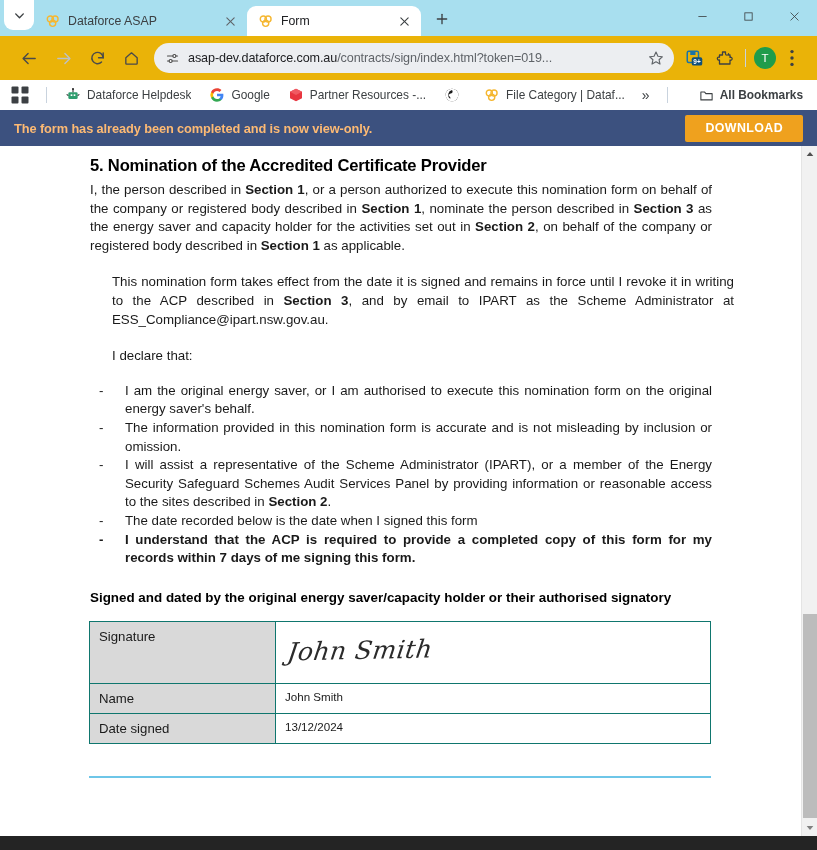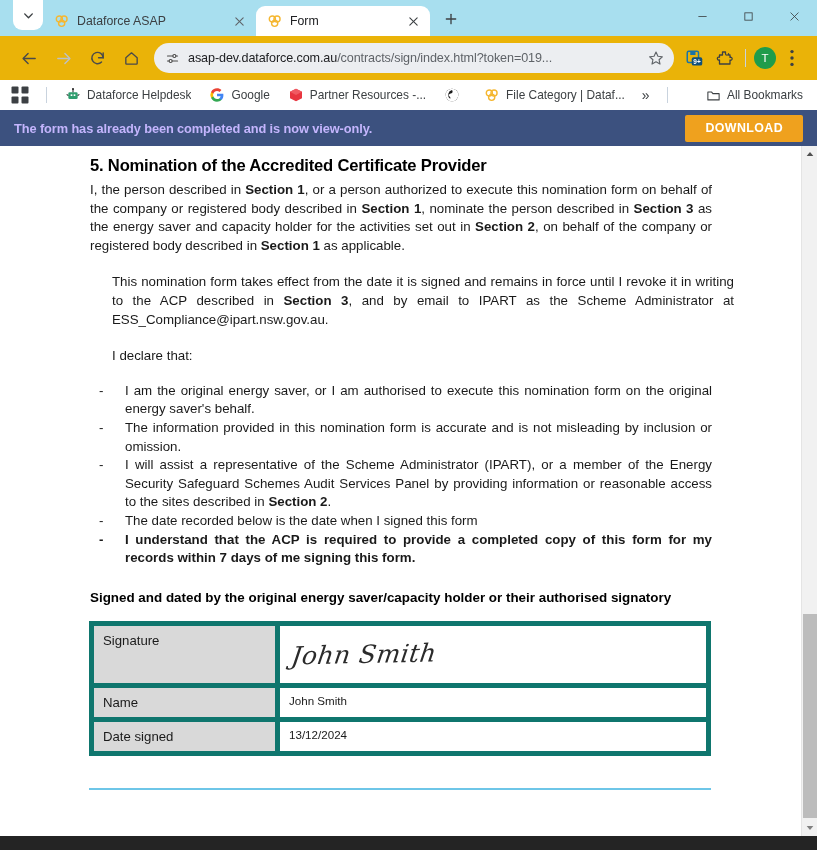--- a/index.html
+++ b/index.html
@@ -9,21 +9,21 @@
     font-family: "Liberation Sans", sans-serif;
     background: #ffffff;
   }
 
   
   .browser { width: 817px; height: 850px; position: relative; display: flex; flex-direction: column; background:#fff; }
 
   
   .tabstrip {
     height: 36px; background: #a8dfef; display: flex; align-items: flex-end;
-    padding-left: 11px; position: relative; flex: 0 0 36px;
+    padding-left: 2px; position: relative; flex: 0 0 36px;
   }
   .tab-list-btn {
     width: 30px; height: 30px; background:#fff; border-radius: 0 0 9px 9px;
     display:flex; align-items:center; justify-content:center;
     margin-bottom: 6px; margin-left: 2px; flex: 0 0 30px;
   }
   .tab-list-btn svg { width:13px; height:13px; }
   .tab {
     height: 30px; display: flex; align-items: center; gap: 7px;
     padding: 0 9px 0 11px; border-radius: 9px 9px 0 0;
@@ -75,29 +75,29 @@
   }
   .bm-apps { width:24px; height:24px; display:flex; align-items:center; justify-content:center; margin-right:3px;}
   .bm-divider { width:1px; height:16px; background:#c9d3de; margin:0 7px; }
   .bm {
     display:flex; align-items:center; gap:6px; padding: 3px 7px; border-radius:4px;
     white-space:nowrap; max-width: 160px; overflow:hidden;
   }
   .bm .bmi { width:16px; height:16px; flex:0 0 16px; display:block; }
   .bm span { overflow:hidden; text-overflow:ellipsis; white-space:nowrap; }
   .bm-more { padding: 3px 6px; display:flex; align-items:center; color:#3c4043; font-size:14px; }
-  .bm-all { display:flex; align-items:center; gap:6px; padding:3px 6px; margin-left:auto; }
+  .bm-all { display:flex; align-items:center; gap:6px; padding:3px 6px; margin-left:auto;font-weight:bold; }
   .bm-all svg { width:15px; height:15px; }
 
   
   .banner {
     height: 36px; background: #3c517f; display:flex; align-items:center;
     padding: 0 14px; flex: 0 0 36px; position:relative;
   }
-  .banner-text { color:#c4b5fd; font-size: 12.8px; font-weight: bold; letter-spacing:-0.1px; }
+  .banner-text { color:#fdba74; font-size: 12.8px; font-weight: bold; letter-spacing:-0.1px; }
   .banner-btn {
     margin-left:auto; background:#efa11e; color:#ffffff; font-weight:bold;
     font-size: 12.4px; letter-spacing:0.4px; padding: 8px 20px; border:none; border-radius:2px;
     height: 27px; line-height: 11px; cursor:pointer;
   }
 
   
   .viewport { flex: 1 1 auto; position: relative; background:#ffffff; overflow:hidden; }
   .doc-scroll {
     position:absolute; top:0; left:0; right:16px; bottom:14px;
@@ -126,21 +126,21 @@
     content: "-"; position:absolute; left: 9px; top: 0; color:#1a1a1a;
   }
   ul.decl li.bold { font-weight: bold; }
   .signed-head {
     font-size: 13.4px; font-weight:bold; margin: 22px 0 16px 2px; color:#000;
   }
   table.sigtable {
     border-collapse: collapse; width: 622px; margin-left: 1px;
     table-layout: fixed;
   }
-  table.sigtable td { border: 5px solid #0f766e; vertical-align: top; }
+  table.sigtable td { border: 1px solid #0f766e; vertical-align: top; }
   td.lbl {
     width: 186px; background:#d9d9d9; font-size:13.2px; padding: 7px 0 7px 9px; color:#1a1a1a;
   }
   td.val { background:#ffffff; padding: 6px 0 6px 9px; font-size: 11.6px; color:#1a1a1a; }
   td.sigcell { height: 62px; padding: 0; position: relative; background:#fff; }
   .sig-script {
     font-family: "DejaVu Serif", serif; font-style: italic;
     font-size: 25px; color:#2b2b2b; position:absolute; left: 12px; top: 14px;
     transform: skewX(-9deg) rotate(-1.2deg); letter-spacing: 0.4px;
   }

